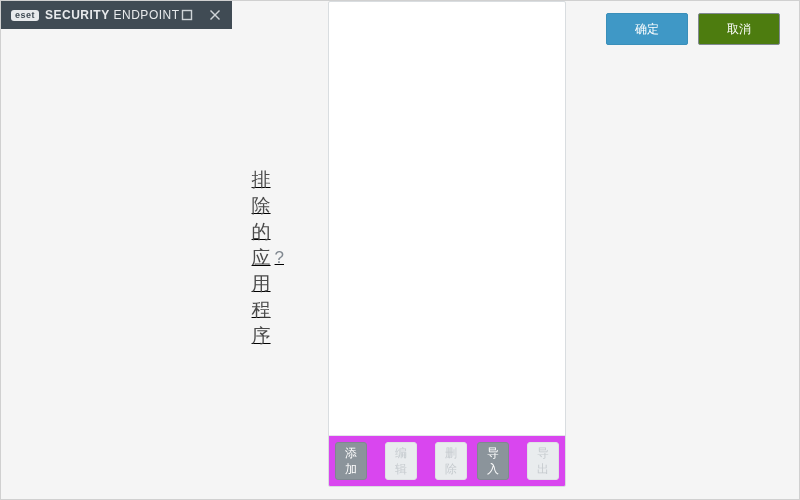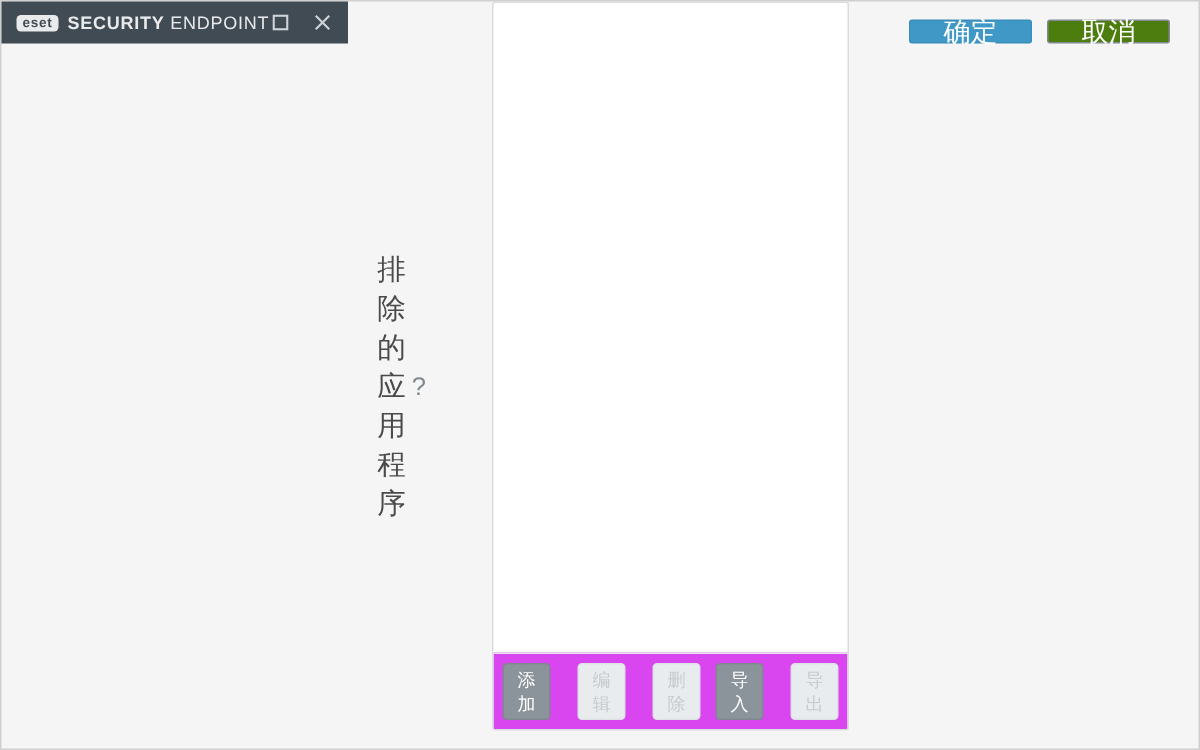--- a/index.html
+++ b/index.html
@@ -12,21 +12,21 @@
       background: #e8eaec; color: #404b54; font-weight: 700; font-size: 9px;
       padding: 1px 4px; border-radius: 3px; line-height: 1;
     }
     .brand-text { font-weight: 400; }
     .brand-text b { font-weight: 600; }
     .titlebar-spacer { flex: 1; }
     .titlebar-btns { display: flex; gap: 14px; align-items: center; }
     .titlebar-ico { width: 14px; height: 14px; display: inline-flex; align-items: center; justify-content: center; color: #cfd4d8; cursor: pointer; }
     .titlebar-ico svg { width: 12px; height: 12px; stroke: currentColor; stroke-width: 1.4; fill: none; }
 
-    .header-row { display: flex; align-items: center; padding: 24px 20px 8px 20px; }
+    .header-row { display: flex; align-items: center; padding: 24px 20px 8px 20px; text-decoration: underline; }
     .page-title { color: #4a4a4a; font-size: 19px; font-weight: 400; flex: 1; }
     .help-ico { color: #808890; font-size: 17px; cursor: pointer; padding: 2px 4px; }
 
     .content { flex: 1; padding: 0 20px 12px 20px; display: flex; flex-direction: column; }
     .list-panel {
       flex: 1; background: #ffffff; border: 1px solid #d9dde0; border-radius: 2px;
       display: flex; flex-direction: column; overflow: hidden;
     }
     .list-area { flex: 1; overflow: auto; }
     .list-toolbar {
@@ -37,21 +37,21 @@
     .small-btn {
       font-size: 12px; color: #fff; background: #8b949b; border: 1px solid #7f8890;
       padding: 2px 9px; border-radius: 3px; cursor: pointer; line-height: 16px;
     }
     .small-btn.disabled {
       background: #e9ecee; color: #c6cbcf; border: 1px solid #dfe2e4; cursor: default; margin-left: 13px;
     }
 
     .footer { padding: 12px 20px 14px 20px; display: flex; justify-content: flex-end; gap: 10px; }
     .btn {
-      min-width: 82px; height: 16px; border-radius: 2px; font-size: 18px;
+      min-width: 82px; height: 32px; border-radius: 2px; font-size: 12px;
       display: inline-flex; align-items: center; justify-content: center; cursor: pointer;
       border: 1px solid transparent; color: #fff;
     }
     .btn-primary { background: #3f98c6; border-color: #3a8fba; }
     .btn-secondary { background: #4d7c0f; border-color: #818992; }
   </style>
 </head>
 <body>
 
 <div class="window">

